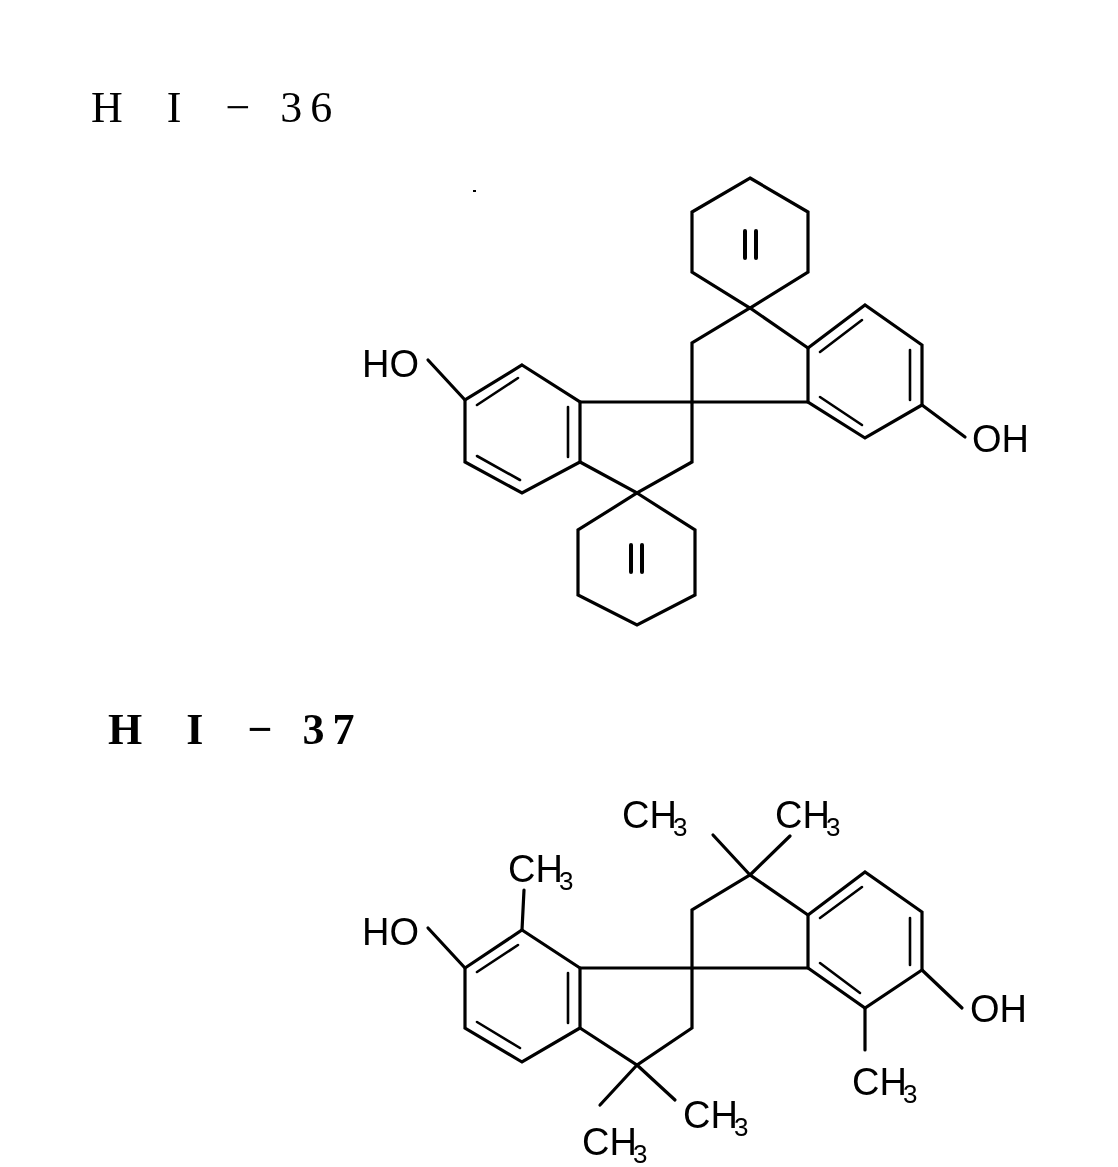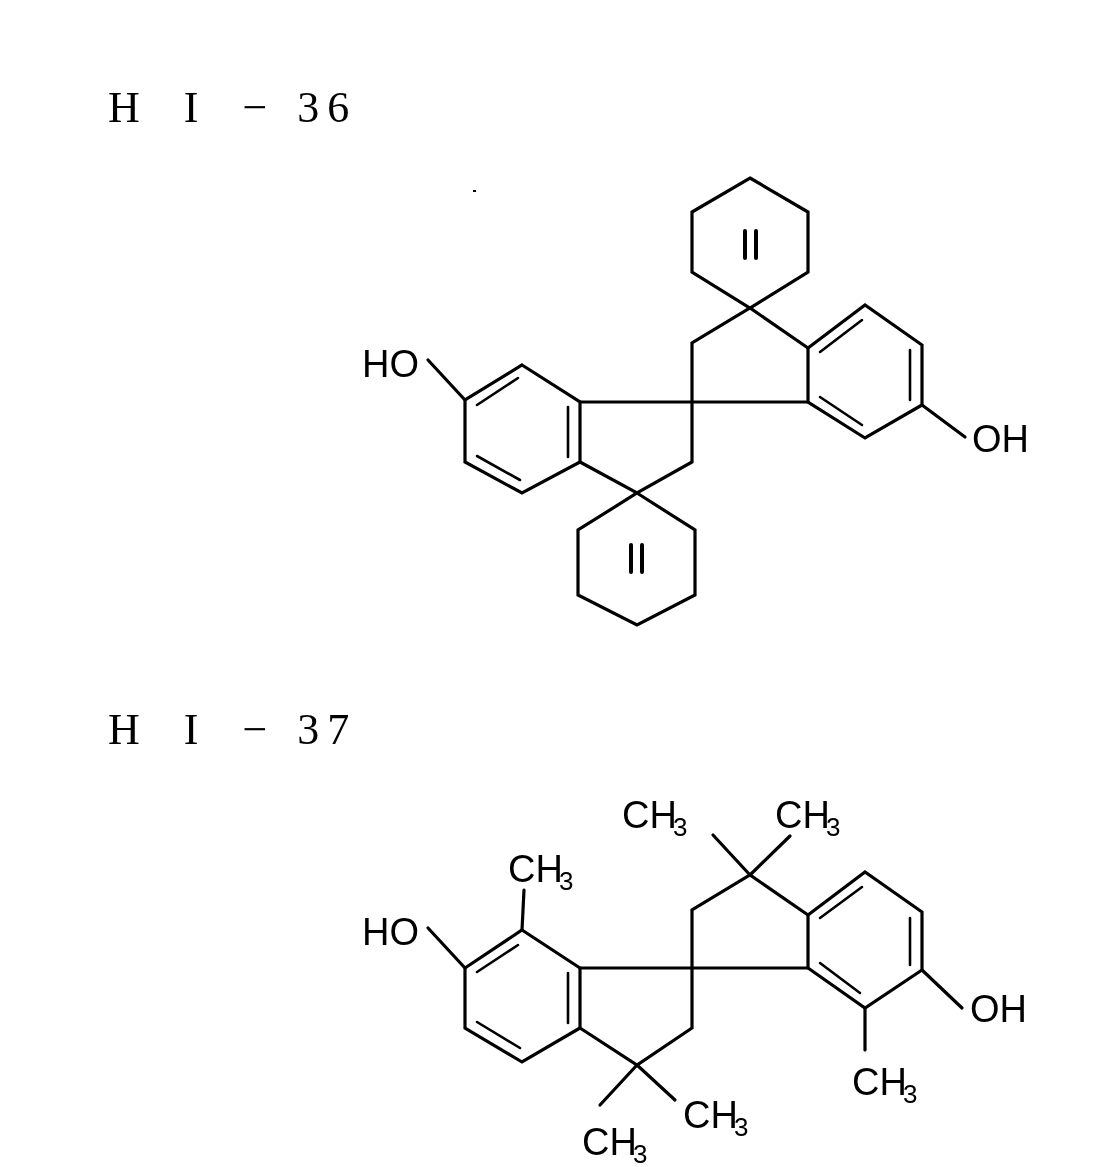--- a/index.html
+++ b/index.html
@@ -1,22 +1,22 @@
 <!DOCTYPE html>
 <html><head>
 <meta charset="utf-8">
 <style>
   html, body { margin: 0; padding: 0; background: #ffffff; }
   body { width: 1118px; height: 1167px; position: relative; overflow: hidden;
          font-family: "Liberation Serif", "DejaVu Serif", serif; color: #000; }
   .compound-label { position: absolute; font-family: "Liberation Serif", serif;
          font-size: 44px; letter-spacing: 0; white-space: pre; line-height: 1; }
   .compound-label span { display: inline-block; }
-  #label-36 { left: 86px; top: 42px; }
-  #label-37 { left: 86px; top: 664px; }
+  #label-36 { left: 69px; top: 42px; }
+  #label-37 { left: 86px; top: 664px; font-weight: bold; }
   svg.diagram { position: absolute; left: 0; top: 0; }
   .bond { stroke: #000; stroke-width: 3.2; stroke-linecap: round; fill: none; }
   .inner { stroke: #000; stroke-width: 2.6; stroke-linecap: round; fill: none; }
   .atom { font-family: "Liberation Sans Narrow", "Liberation Sans", sans-serif; font-size: 38px; fill: #000; }
   .sub { font-size: 26px; }
   .hmark { stroke: #000; stroke-width: 4; stroke-linecap: round; }
   .speck { fill: #000; }
 </style>
 </head>
 <body>

